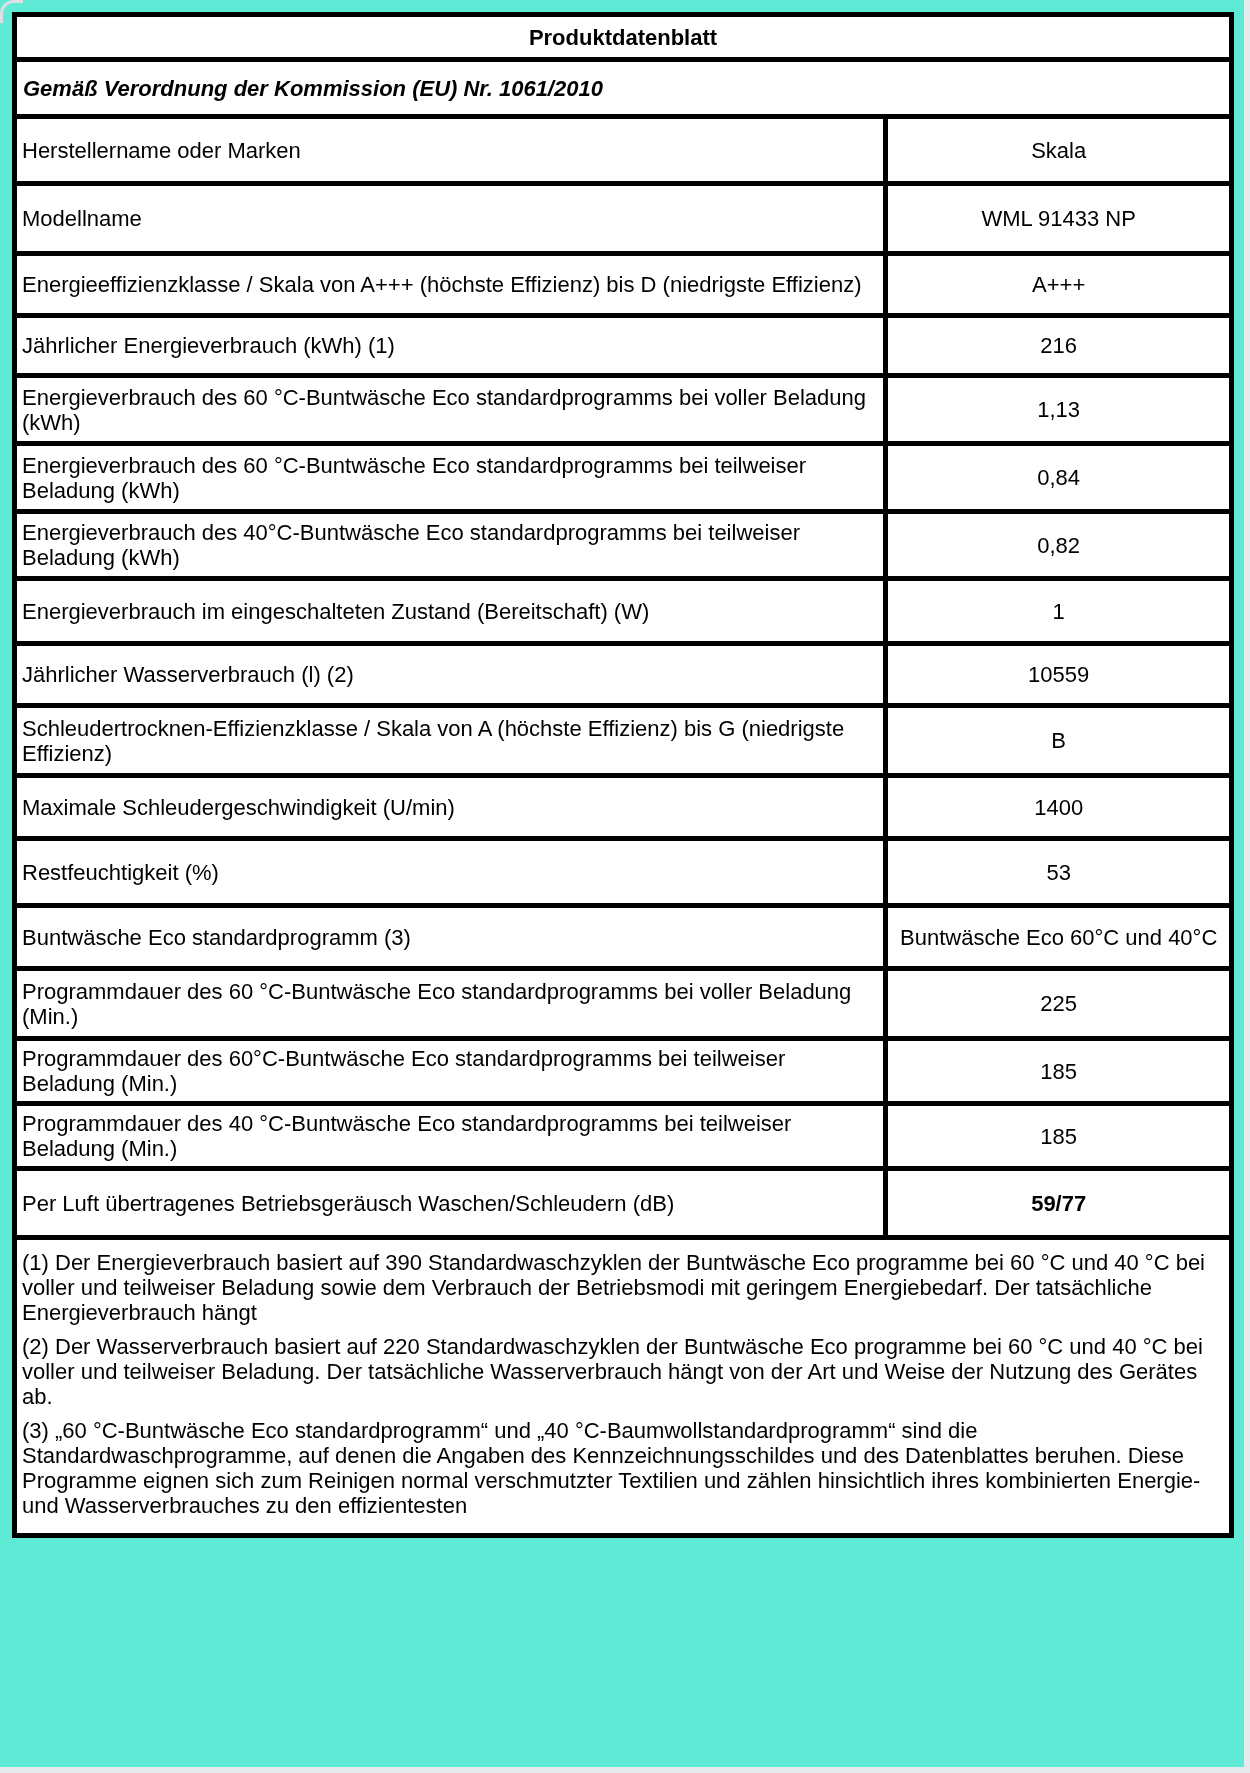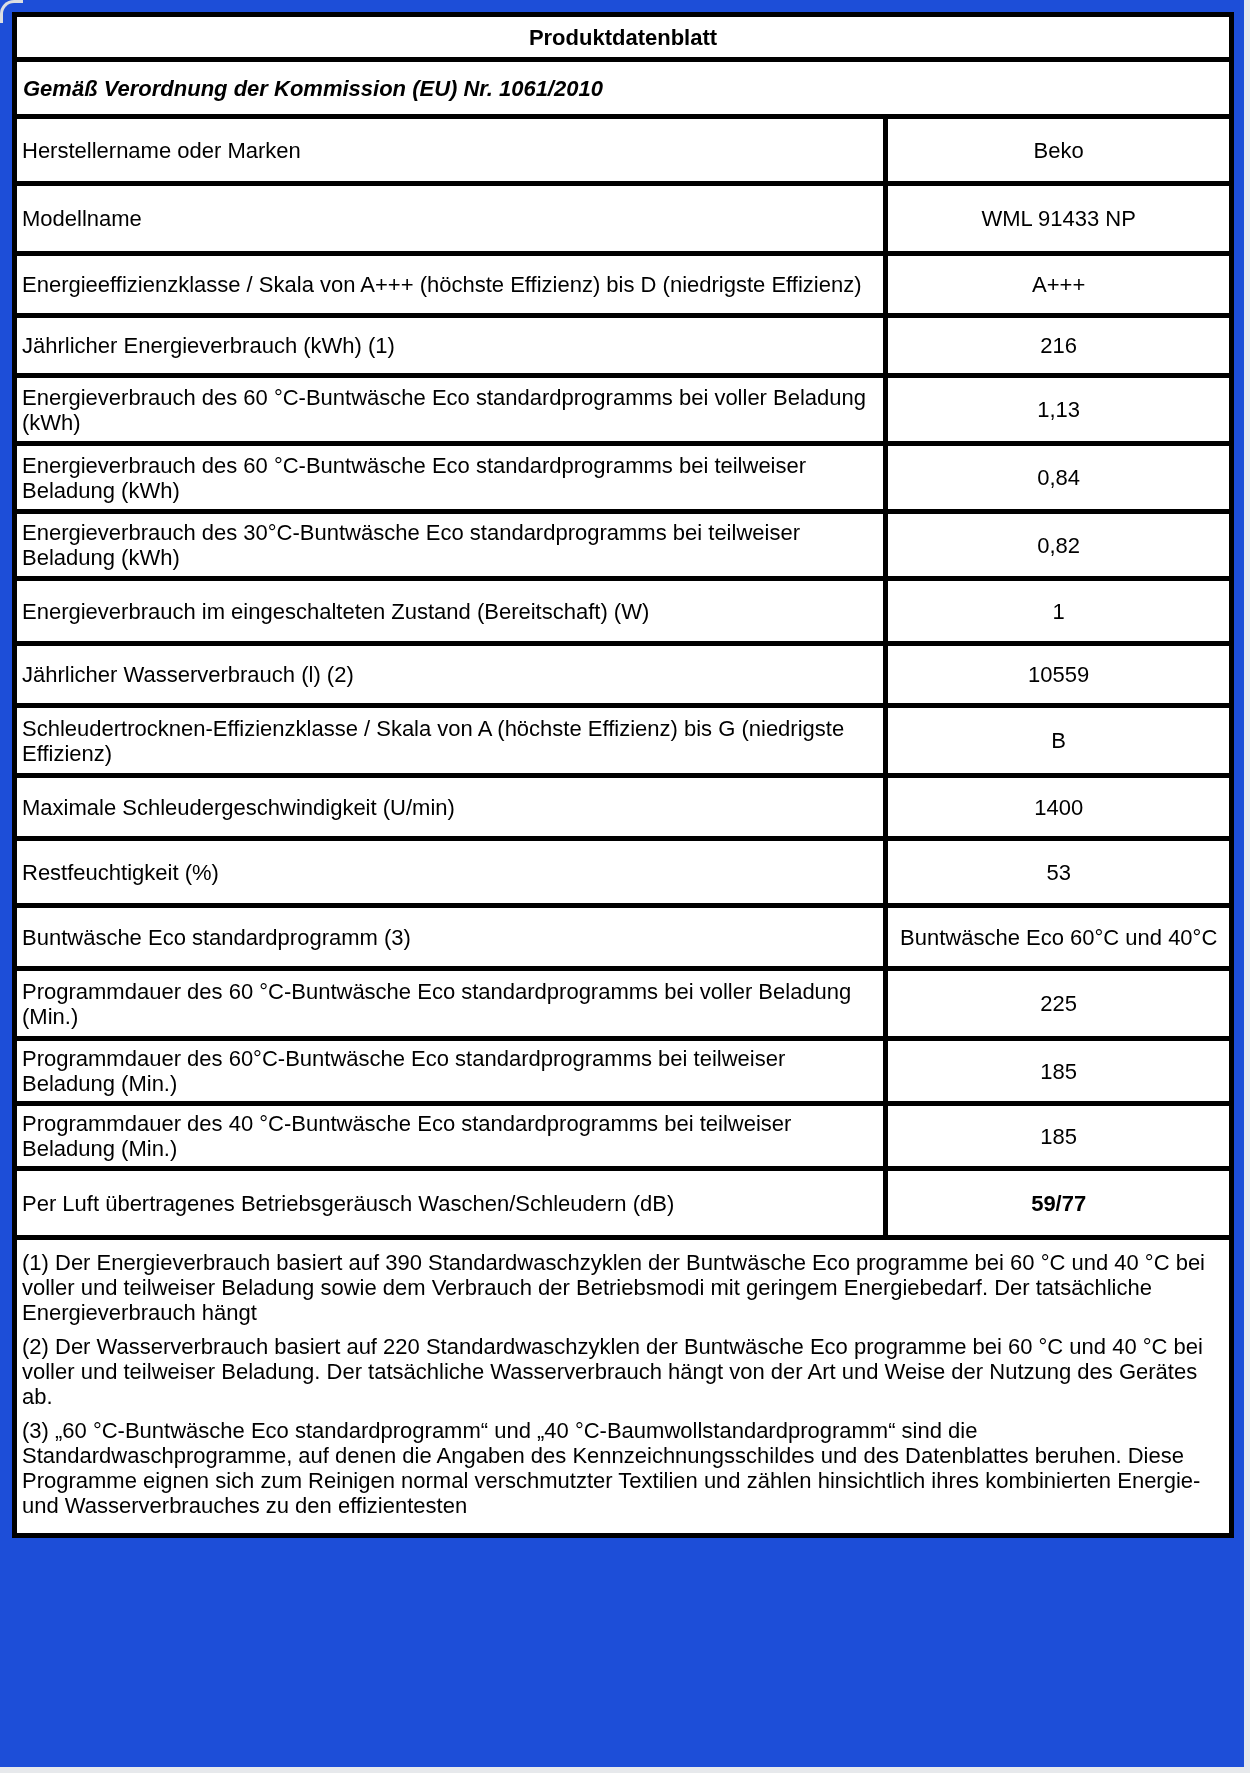--- a/index.html
+++ b/index.html
@@ -11,21 +11,21 @@
     width: 1250px;
     height: 1773px;
     position: relative;
     overflow: hidden;
     font-family: "Liberation Sans", sans-serif;
     color: #000;
   }
   .page {
     position: absolute;
     inset: 0;
-    background: #1d4ed8;
+    background: #5eead4;
   }
   
   .edge-right {
     position: absolute;
     top: 0; right: 0;
     width: 6px; height: 100%;
     background: #e7e9ec;
   }
   .edge-bottom {
     position: absolute;
@@ -111,21 +111,21 @@
       <tr style="height:45px">
         <td colspan="2" class="c-title">Produktdatenblatt</td>
       </tr>
       <tr style="height:57px">
         <td colspan="2" class="c-subtitle">Gemäß Verordnung der Kommission (EU) Nr. 1061/2010</td>
       </tr>
     </tbody>
     <tbody id="spec-rows">
         <tr style="height: 67px;">
           <td class="label">Herstellername oder Marken</td>
-          <td class="value">Beko</td>
+          <td class="value">Skala</td>
         </tr>
         <tr style="height: 70px;">
           <td class="label">Modellname</td>
           <td class="value">WML 91433 NP</td>
         </tr>
         <tr style="height: 62px;">
           <td class="label">Energieeffizienzklasse / Skala von A+++ (höchste Effizienz) bis D (niedrigste Effizienz)</td>
           <td class="value">A+++</td>
         </tr>
         <tr style="height: 60px;">
@@ -134,21 +134,21 @@
         </tr>
         <tr style="height: 68px;">
           <td class="label">Energieverbrauch des 60 °C-Buntwäsche Eco standardprogramms bei voller Beladung (kWh)</td>
           <td class="value">1,13</td>
         </tr>
         <tr style="height: 68px;">
           <td class="label">Energieverbrauch des 60 °C-Buntwäsche Eco standardprogramms bei teilweiser Beladung (kWh)</td>
           <td class="value">0,84</td>
         </tr>
         <tr style="height: 67px;">
-          <td class="label">Energieverbrauch des 30°C-Buntwäsche Eco standardprogramms bei teilweiser Beladung (kWh)</td>
+          <td class="label">Energieverbrauch des 40°C-Buntwäsche Eco standardprogramms bei teilweiser Beladung (kWh)</td>
           <td class="value">0,82</td>
         </tr>
         <tr style="height: 65px;">
           <td class="label">Energieverbrauch im eingeschalteten Zustand (Bereitschaft) (W)</td>
           <td class="value">1</td>
         </tr>
         <tr style="height: 62px;">
           <td class="label">Jährlicher Wasserverbrauch (l) (2)</td>
           <td class="value">10559</td>
         </tr>

